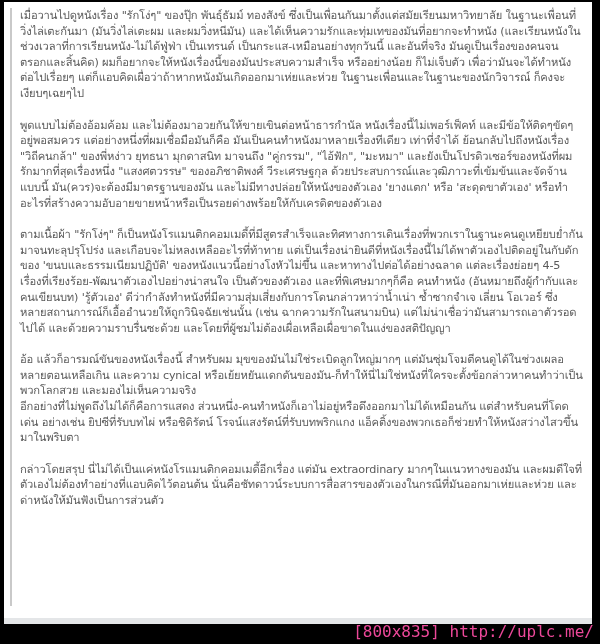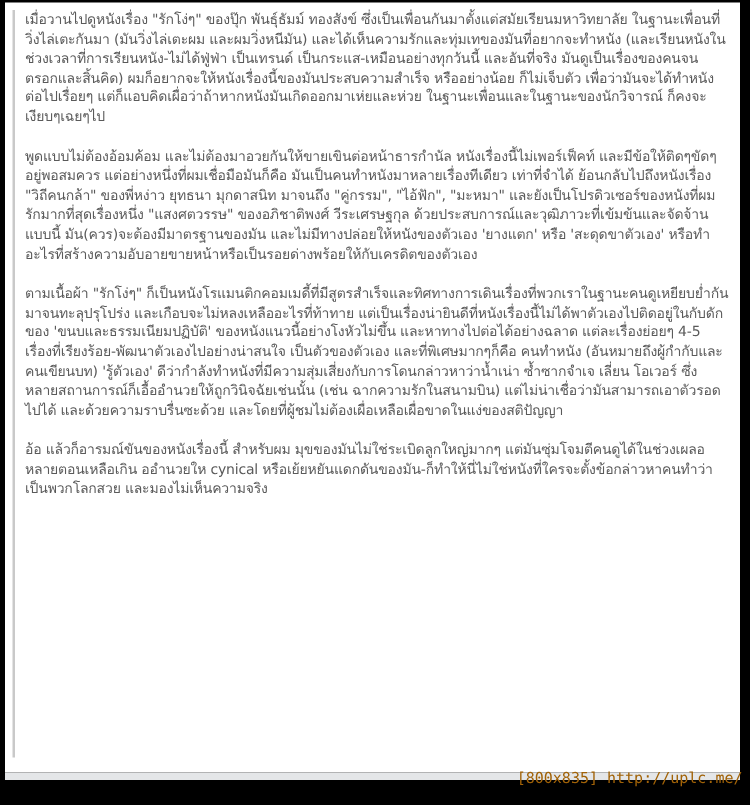--- a/index.html
+++ b/index.html
@@ -4,28 +4,30 @@
 <style>
   html, body { margin:0; padding:0; }
   body { width:600px; height:644px; background:#000; position:relative; overflow:hidden;
          font-family:"DejaVu Sans", sans-serif; }
   .page { position:absolute; left:4px; top:2px; width:588px; height:616px; background:#fff; }
   .quote { position:absolute; left:6px; top:6px; width:574px; height:598px;
            border-left:2px solid #c9c9c9; padding-left:8px; box-sizing:border-box; }
   .para { font-size:11.2px; line-height:15.6px; color:#5a5a5a; margin:0 0 16px 0; letter-spacing:-0.15px; }
   .para.tight { margin-bottom:0; }
   .footer-strip { position:absolute; left:4px; top:618px; width:588px; height:6px; background:#e4e6e8; }
-  .watermark { position:absolute; right:6px; bottom:15px; color:#a16207; font-family:"DejaVu Sans Mono", monospace;
-               font-size:12px; letter-spacing:0px; }
+  .watermark { position:absolute; right:6px; bottom:3px; color:#ec4899; font-family:"DejaVu Sans Mono", monospace;
+               font-size:16px; letter-spacing:0px; }
 </style>
 </head>
 <body>
 
 <div class="page">
   <div class="quote">
     <p class="para">เมื่อวานไปดูหนังเรื่อง "รักโง่ๆ" ของปุ๊ก พันธุ์ธัมม์ ทองสังข์ ซึ่งเป็นเพื่อนกันมาตั้งแต่สมัยเรียนมหาวิทยาลัย ในฐานะเพื่อนที่วิ่งไล่เตะกันมา (มันวิ่งไล่เตะผม และผมวิ่งหนีมัน) และได้เห็นความรักและทุ่มเทของมันที่อยากจะทำหนัง (และเรียนหนังในช่วงเวลาที่การเรียนหนัง-ไม่ได้ฟู่ฟ่า เป็นเทรนด์ เป็นกระแส-เหมือนอย่างทุกวันนี้ และอันที่จริง มันดูเป็นเรื่องของคนจนตรอกและสิ้นคิด) ผมก็อยากจะให้หนังเรื่องนี้ของมันประสบความสำเร็จ หรืออย่างน้อย ก็ไม่เจ็บตัว เพื่อว่ามันจะได้ทำหนังต่อไปเรื่อยๆ แต่ก็แอบคิดเผื่อว่าถ้าหากหนังมันเกิดออกมาเห่ยและห่วย ในฐานะเพื่อนและในฐานะของนักวิจารณ์ ก็คงจะเงียบๆเฉยๆไป</p>
     <p class="para">พูดแบบไม่ต้องอ้อมค้อม และไม่ต้องมาอวยกันให้ขายเขินต่อหน้าธารกำนัล หนังเรื่องนี้ไม่เพอร์เฟ็คท์ และมีข้อให้ติดๆขัดๆอยู่พอสมควร แต่อย่างหนึ่งที่ผมเชื่อมือมันก็คือ มันเป็นคนทำหนังมาหลายเรื่องทีเดียว เท่าที่จำได้ ย้อนกลับไปถึงหนังเรื่อง "วิถีคนกล้า" ของพี่หง่าว ยุทธนา มุกดาสนิท มาจนถึง "คู่กรรม", "ไอ้ฟัก", "มะหมา" และยังเป็นโปรดิวเซอร์ของหนังที่ผมรักมากที่สุดเรื่องหนึ่ง "แสงศตวรรษ" ของอภิชาติพงศ์ วีระเศรษฐกุล ด้วยประสบการณ์และวุฒิภาวะที่เข้มข้นและจัดจ้านแบบนี้ มัน(ควร)จะต้องมีมาตรฐานของมัน และไม่มีทางปล่อยให้หนังของตัวเอง 'ยางแตก' หรือ 'สะดุดขาตัวเอง' หรือทำอะไรที่สร้างความอับอายขายหน้าหรือเป็นรอยด่างพร้อยให้กับเครดิตของตัวเอง</p>
     <p class="para">ตามเนื้อผ้า "รักโง่ๆ" ก็เป็นหนังโรแมนติกคอมเมดี้ที่มีสูตรสำเร็จและทิศทางการเดินเรื่องที่พวกเราในฐานะคนดูเหยียบย่ำกันมาจนทะลุปรุโปร่ง และเกือบจะไม่หลงเหลืออะไรที่ท้าทาย แต่เป็นเรื่องน่ายินดีที่หนังเรื่องนี้ไม่ได้พาตัวเองไปติดอยู่ในกับดักของ 'ขนบและธรรมเนียมปฏิบัติ' ของหนังแนวนี้อย่างโงหัวไม่ขึ้น และหาทางไปต่อได้อย่างฉลาด แต่ละเรื่องย่อยๆ 4-5 เรื่องที่เรียงร้อย-พัฒนาตัวเองไปอย่างน่าสนใจ เป็นตัวของตัวเอง และที่พิเศษมากๆก็คือ คนทำหนัง (อันหมายถึงผู้กำกับและคนเขียนบท) 'รู้ตัวเอง' ดีว่ากำลังทำหนังที่มีความสุ่มเสี่ยงกับการโดนกล่าวหาว่าน้ำเน่า ซ้ำซากจำเจ เลี่ยน โอเวอร์ ซึ่งหลายสถานการณ์ก็เอื้ออำนวยให้ถูกวินิจฉัยเช่นนั้น (เช่น ฉากความรักในสนามบิน) แต่ไม่น่าเชื่อว่ามันสามารถเอาตัวรอดไปได้ และด้วยความราบรื่นซะด้วย และโดยที่ผู้ชมไม่ต้องเผื่อเหลือเผื่อขาดในแง่ของสติปัญญา</p>
-    <p class="para tight">อ้อ แล้วก็อารมณ์ขันของหนังเรื่องนี้ สำหรับผม มุขของมันไม่ใช่ระเบิดลูกใหญ่มากๆ แต่มันซุ่มโจมตีคนดูได้ในช่วงเผลอหลายตอนเหลือเกิน ออำนวยให cynical หรือเย้ยหยันแดกดันของมัน-ก็ทำให้นี่ไม่ใช่หนังที่ใครจะตั้งข้อกล่าวหาคนทำว่าเป็นพวกโลกสวย และมองไม่เห็นความจริง</p>
+    <p class="para tight">อ้อ แล้วก็อารมณ์ขันของหนังเรื่องนี้ สำหรับผม มุขของมันไม่ใช่ระเบิดลูกใหญ่มากๆ แต่มันซุ่มโจมตีคนดูได้ในช่วงเผลอหลายตอนเหลือเกิน และความ cynical หรือเย้ยหยันแดกดันของมัน-ก็ทำให้นี่ไม่ใช่หนังที่ใครจะตั้งข้อกล่าวหาคนทำว่าเป็นพวกโลกสวย และมองไม่เห็นความจริง</p>
+    <p class="para">อีกอย่างที่ไม่พูดถึงไม่ได้ก็คือการแสดง ส่วนหนึ่ง-คนทำหนังก็เอาไม่อยู่หรือดึงออกมาไม่ได้เหมือนกัน แต่สำหรับคนที่โดดเด่น อย่างเช่น ยิปซีที่รับบทไผ่ หรือชิดิรัตน์ โรจน์แสงรัตน์ที่รับบทพริกแกง แอ็คติ้งของพวกเธอก็ช่วยทำให้หนังสว่างไสวขึ้นมาในพริบตา</p>
+    <p class="para">กล่าวโดยสรุป นี่ไม่ได้เป็นแค่หนังโรแมนติกคอมเมดี้อีกเรื่อง แต่มัน extraordinary มากๆในแนวทางของมัน และผมดีใจที่ตัวเองไม่ต้องทำอย่างที่แอบคิดไว้ตอนต้น นั่นคือชัทดาวน์ระบบการสื่อสารของตัวเองในกรณีที่มันออกมาเห่ยและห่วย และด่าหนังให้มันฟังเป็นการส่วนตัว</p>
   </div>
 </div>
 <div class="footer-strip"></div>
 <div class="watermark">[800x835] http://uplc.me/</div>
 
 </body></html>

